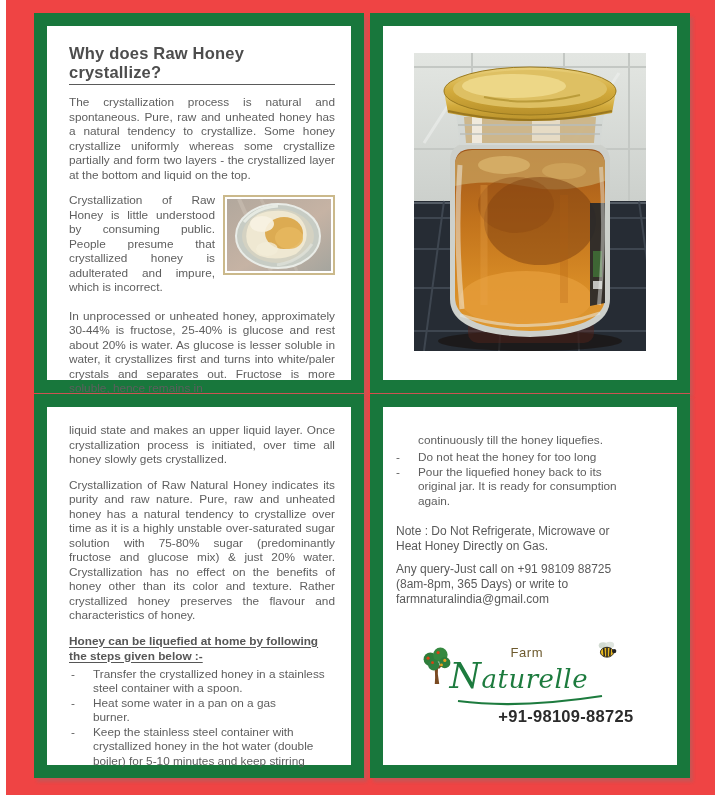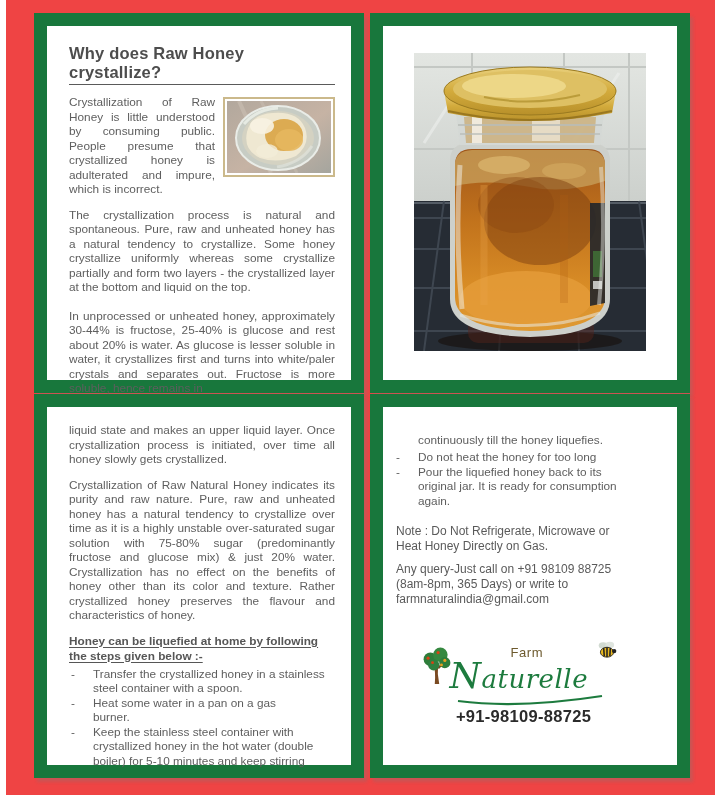--- a/index.html
+++ b/index.html
@@ -52,21 +52,21 @@
   }
   .step { display:flex; font-size:11.8px; line-height:14.5px; color:#5e5e5e; }
   .step .dash { flex:none; width:24px; padding-left:2px; }
   #p-br .step .dash { width:22px; padding-left:0; }
   .step .text { white-space:pre-line; }
 
   .cont { margin-left:22px; font-size:11.8px; line-height:15px; color:#5e5e5e; margin-bottom:2px; }
   .note { margin:16px 0 8px 0; width:276px; font-size:12px; line-height:15px; color:#5a5a5a; white-space:pre-line; }
   .contact { width:290px; font-size:12px; line-height:15px; color:#5a5a5a; white-space:pre-line; }
 
-  .logo { position:relative; margin:40px auto 0; width:220px; text-align:center; }
+  .logo { position:relative; margin:40px auto 0; width:220px; text-align:right; }
   .logo-art { position:relative; height:60px; }
   .tree { position:absolute; left:8px; top:0; }
   .farm {
     position:absolute; left:97px; top:-2px;
     font-size:13px; color:#6d5a2e; letter-spacing:.6px;
   }
   .naturelle {
     position:absolute; left:36px; top:8px;
     font-family:"DejaVu Serif", serif; font-style:italic;
     font-size:26px; color:#1d7b3e; letter-spacing:.5px;
@@ -78,20 +78,21 @@
   .phone { font-size:16.5px; font-weight:bold; color:#2b2b2b; letter-spacing:.3px; }
 </style>
 </head>
 <body>
 
 <div class="page">
 
   <section class="panel" id="p-tl">
     <div class="inner-tl">
       <h1 class="title">Why does Raw Honey crystallize?</h1>
+      <p class="para">The crystallization process is natural and spontaneous. Pure, raw and unheated honey has a natural tendency to crystallize. Some honey crystallize uniformly whereas some crystallize partially and form two layers - the crystallized layer at the bottom and liquid on the top.</p>
       <p class="para">
         <span class="inset">
           <svg width="104" height="72" viewBox="0 0 104 72">
             <defs>
               <linearGradient id="insetBg" x1="0" y1="0" x2="1" y2="1">
                 <stop offset="0" stop-color="#b2a89d"></stop>
                   <stop offset=".55" stop-color="#c6b3a4"></stop>
                   <stop offset="1" stop-color="#a5a59e"></stop>
               </linearGradient>
             </defs>
@@ -104,21 +105,20 @@
             <ellipse cx="57" cy="34" rx="19" ry="16" fill="#dcab52"></ellipse>
             <ellipse cx="62" cy="39" rx="14" ry="11" fill="#e5b75e" opacity=".9"></ellipse>
             <ellipse cx="35" cy="25" rx="12" ry="8" fill="#f7f2e2" opacity=".9"></ellipse>
             <ellipse cx="40" cy="50" rx="11" ry="7" fill="#f2ecd8" opacity=".8"></ellipse>
             <path d="M17 23 Q30 8 51 7" stroke="#eef1ea" stroke-width="3" fill="none" opacity=".8"></path>
             <path d="M85 45 Q74 62 50 66" stroke="#dfe3dc" stroke-width="3" fill="none" opacity=".7"></path>
           </svg>
         </span>
         <span>Crystallization of Raw Honey is little understood by consuming public. People presume that crystallized honey is adulterated and impure, which is incorrect.</span>
       </p>
-      <p class="para">The crystallization process is natural and spontaneous. Pure, raw and unheated honey has a natural tendency to crystallize. Some honey crystallize uniformly whereas some crystallize partially and form two layers - the crystallized layer at the bottom and liquid on the top.</p>
       <p class="para last">In unprocessed or unheated honey, approximately 30-44% is fructose, 25-40% is glucose and rest about 20% is water. As glucose is lesser soluble in water, it crystallizes first and turns into white/paler crystals and separates out. Fructose is more soluble, hence remains in</p>
     </div>
   </section>
 
   <section class="panel" id="p-tr">
     <div class="photo">
       <svg width="232" height="298" viewBox="0 0 232 298">
         <defs>
           <linearGradient id="wallGrad" x1="0" y1="0" x2="0" y2="1">
             <stop offset="0" stop-color="#e3e6e2"></stop>

